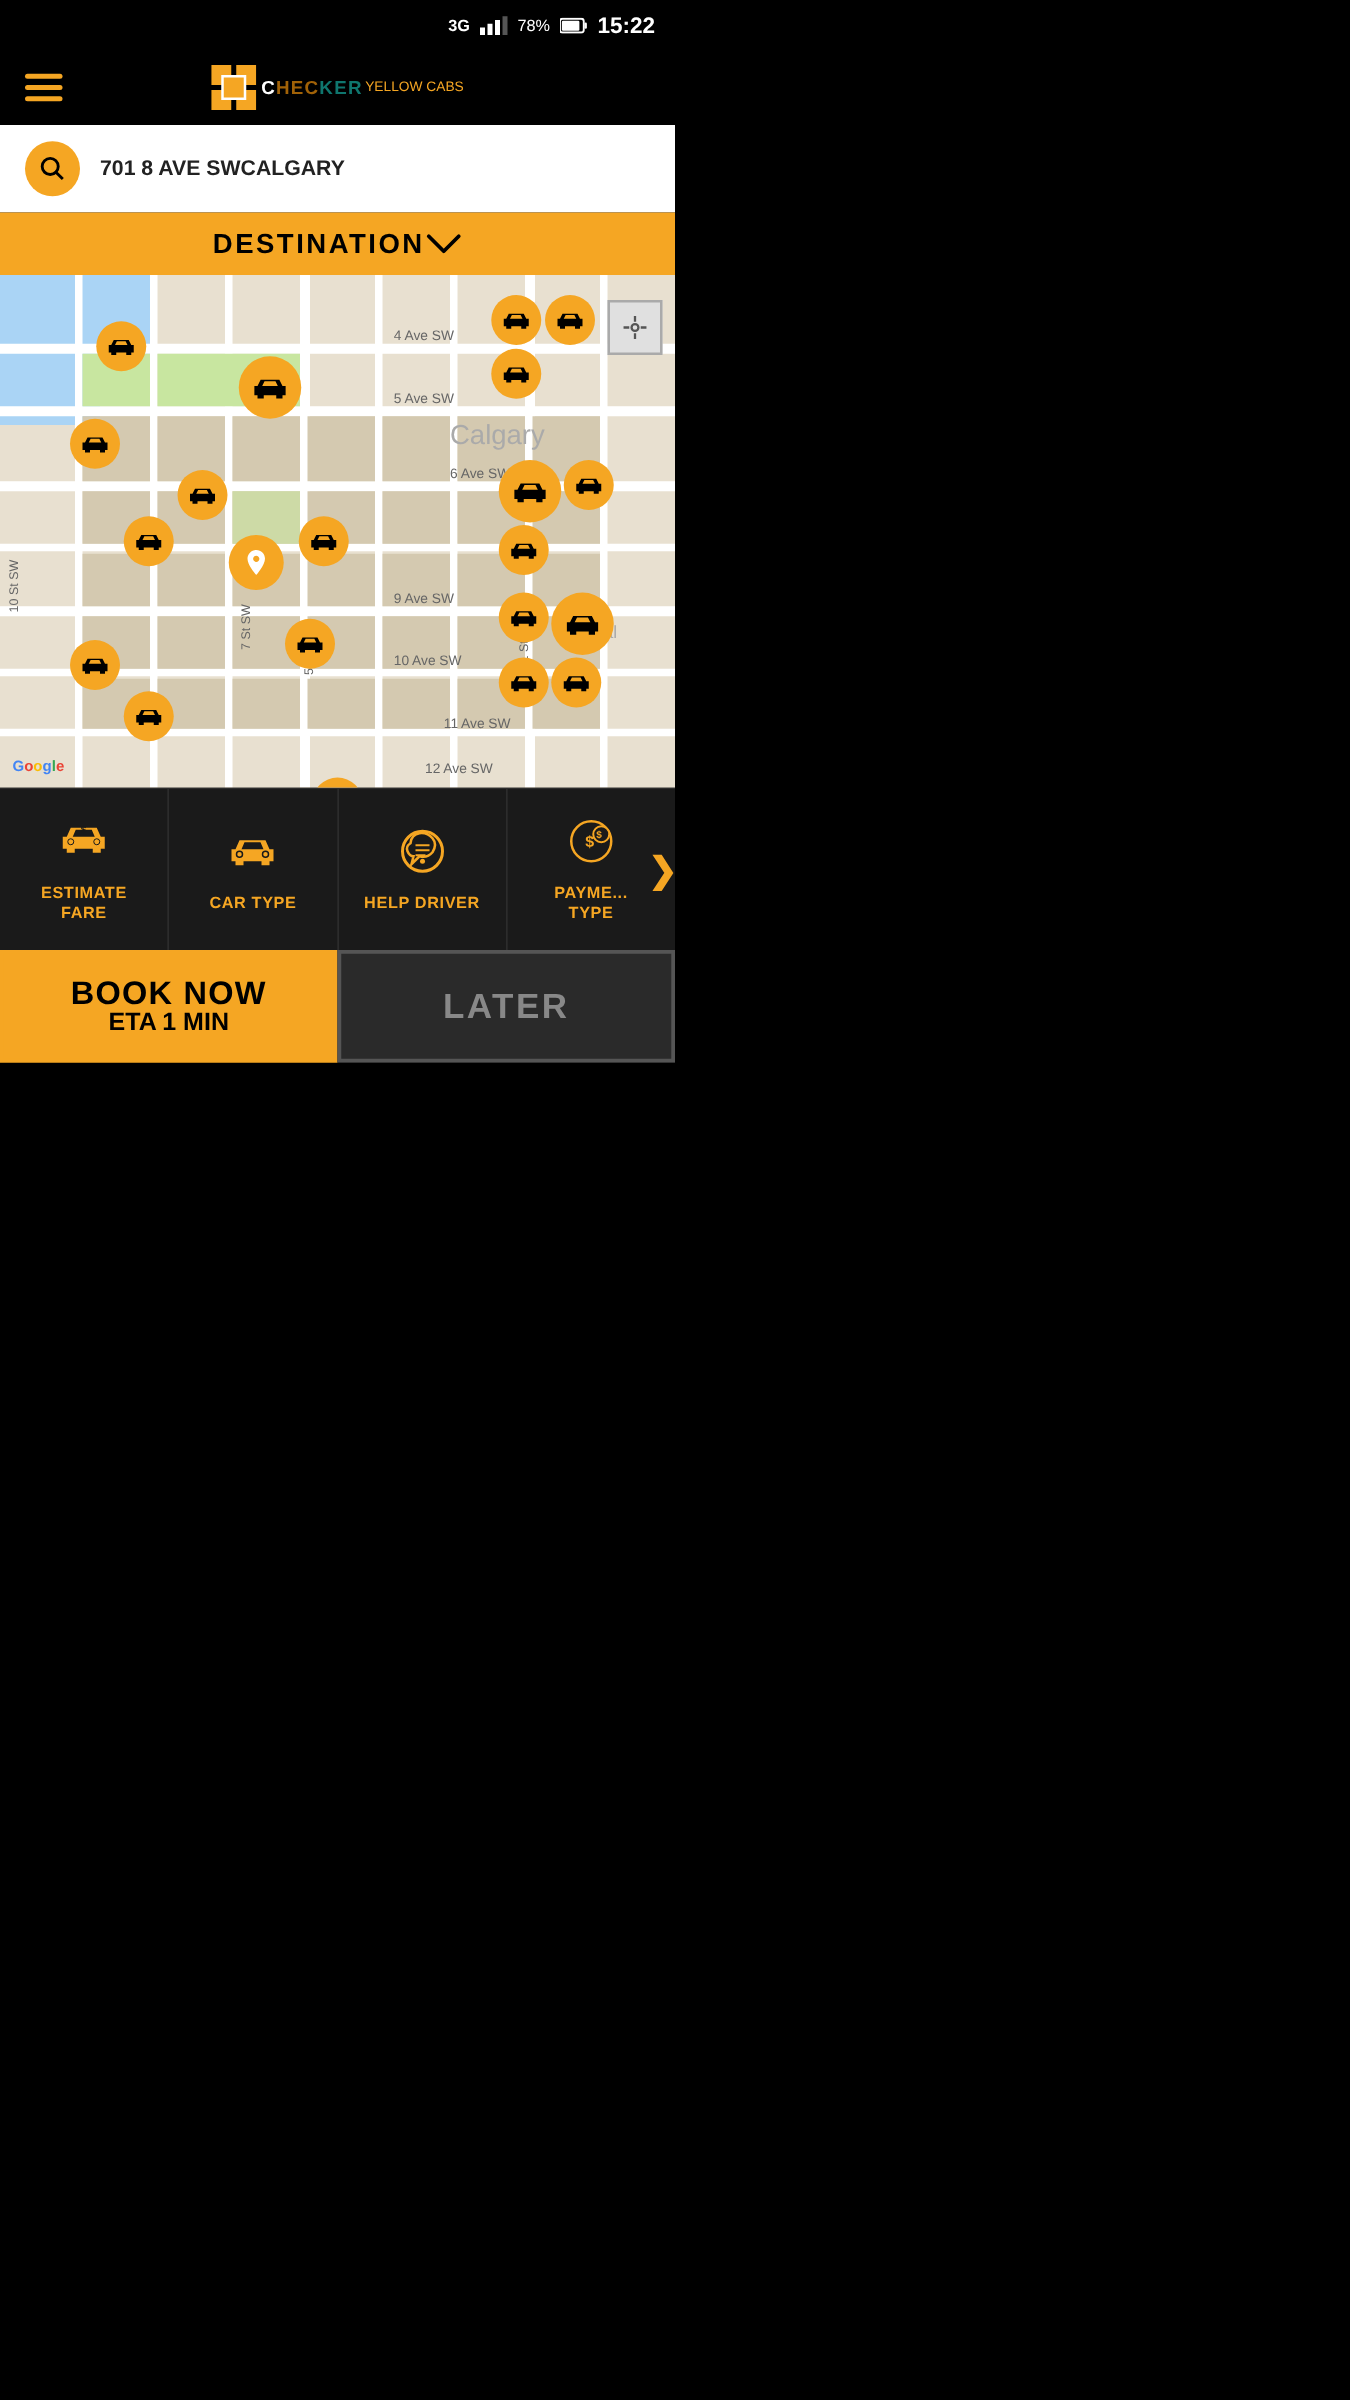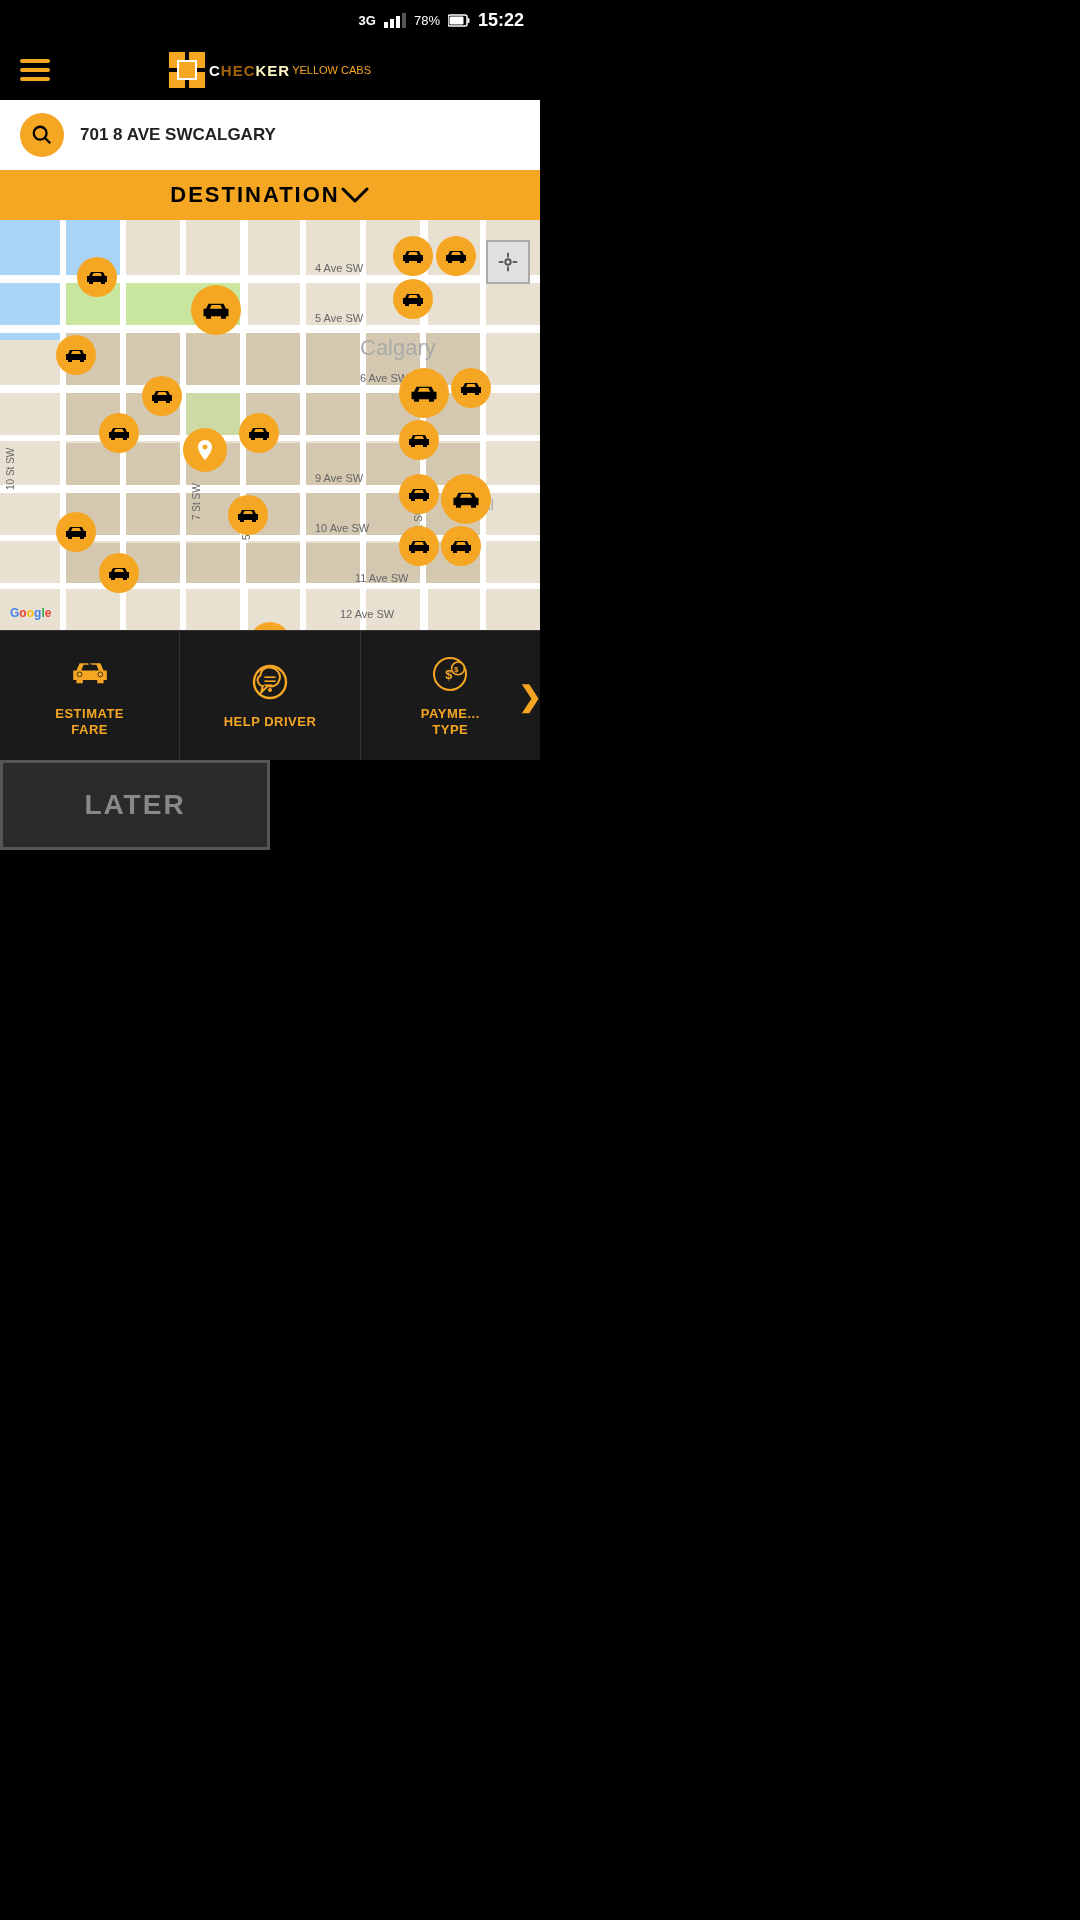--- a/index.html
+++ b/index.html
@@ -364,21 +364,21 @@
 
     <svg id="logo-icon" viewBox="0 0 36 36">
       <rect x="0" y="0" width="16" height="16" fill="#f5a623"></rect>
       <rect x="20" y="0" width="16" height="16" fill="#f5a623"></rect>
       <rect x="0" y="20" width="16" height="16" fill="#f5a623"></rect>
       <rect x="20" y="20" width="16" height="16" fill="#f5a623"></rect>
       <rect x="8" y="8" width="20" height="20" fill="#fff"></rect>
       <rect x="10" y="10" width="16" height="16" fill="#f5a623"></rect>
     </svg>
     <span style="color:#fff; font-size:15px; font-weight:bold; letter-spacing:1px;">
-      <span style="color:#fff;">C</span><span style="color:#a16207;">HEC</span><span style="color:#fef9c3;">KER</span>
+      <span style="color:#fff;">C</span><span style="color:#a16207;">HEC</span><span style="color:#0f766e;">KER</span>
     </span>
     <span style="color:#f5a623; font-size:11px; margin-left:2px;">YELLOW CABS</span>
   </div>
   <div style="width:30px"></div>
 </div>
 
 <div id="location-bar">
   <div id="search-circle">
     <svg viewBox="0 0 24 24" fill="none" stroke="black" stroke-width="2.5">
       <circle cx="10" cy="10" r="7"></circle>
@@ -661,20 +661,30 @@
         <circle cx="38" cy="23" r="3" fill="#f5a623" stroke="#1a1a1a" stroke-width="1"></circle>
         <text x="22" y="14" font-size="10" fill="#1a1a1a" font-weight="bold">$</text>
       </svg>
     </div>
     <div>
       <div class="action-label">ESTIMATE</div>
       <div class="action-label">FARE</div>
     </div>
   </div>
 
+  <div class="action-item">
+    <div class="action-icon">
+      <svg viewBox="0 0 50 40" fill="#f5a623">
+        <path d="M42 18l-4-9H12L8 18H4v12h4v4h8v-4h18v4h8v-4h4V18h-4zm-6 0H14l3-7h16l3 7z"></path>
+        <circle cx="12" cy="23" r="3" fill="#f5a623" stroke="#1a1a1a" stroke-width="1.5"></circle>
+        <circle cx="38" cy="23" r="3" fill="#f5a623" stroke="#1a1a1a" stroke-width="1.5"></circle>
+      </svg>
+    </div>
+    <div class="action-label">CAR TYPE</div>
+  </div>
 
   <div class="action-item">
     <div class="action-icon">
       <svg viewBox="0 0 50 50" fill="none" stroke="#f5a623" stroke-width="3">
         <circle cx="25" cy="25" r="20" stroke="#f5a623" fill="none"></circle>
         <path d="M15 20 Q15 12 25 12 Q35 12 35 20 Q35 27 25 27" stroke="#f5a623" fill="none" stroke-linecap="round"></path>
         <circle cx="25" cy="35" r="2.5" fill="#f5a623" stroke="none"></circle>
         <path d="M20 22 Q22 26 25 26" stroke="#f5a623" fill="none" stroke-width="2"></path>
 
         <path d="M13 17 Q8 20 10 25 Q12 30 16 30 L14 38 L22 30 Q30 32 35 26 Q40 18 35 12 Q30 6 22 7 Q14 8 13 17Z" fill="#1a1a1a" stroke="#f5a623" stroke-width="2.5"></path>
@@ -698,16 +708,23 @@
     <div>
       <div class="action-label">PAYME...</div>
       <div class="action-label">TYPE</div>
     </div>
 
     <div class="action-next-arrow">❯</div>
   </div>
 </div>
 
 <div id="book-bar">
+  <div id="book-now-btn">
+    <div class="book-text">BOOK NOW</div>
+    <div class="eta-text">
+      <span>ETA</span>
+      <span>1 MIN</span>
+    </div>
+  </div>
   <div id="later-btn">
     <span class="later-text">LATER</span>
   </div>
 </div>
 
 </body></html>

